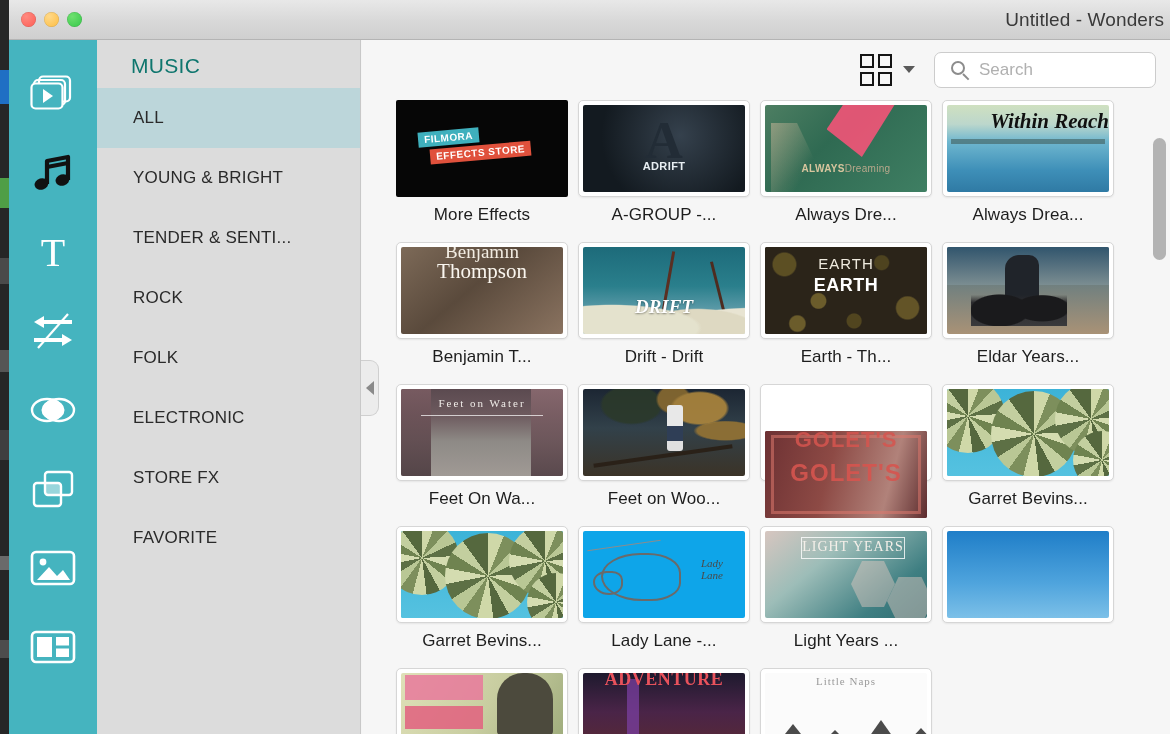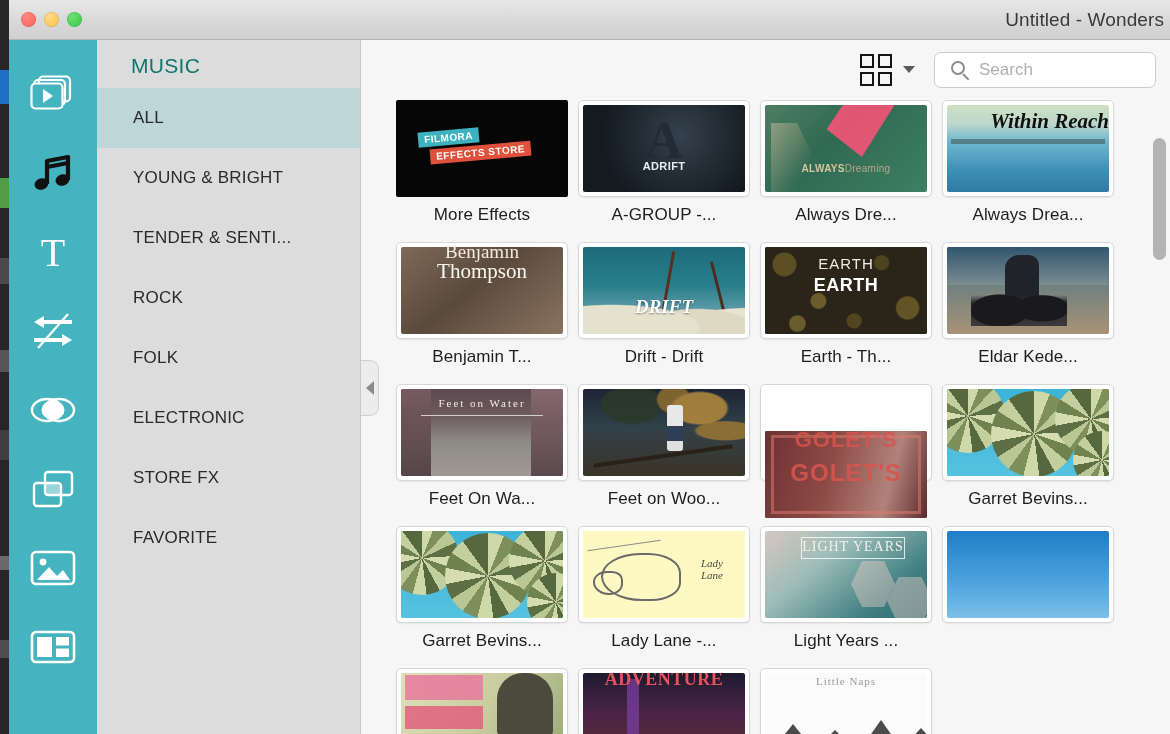--- a/index.html
+++ b/index.html
@@ -450,21 +450,21 @@
                      #d4dcb0 24% 30%, #6f8350 30% 36%, #c3cf9f 36% 42%, #55683e 42% 48%,
                      #cfd8a8 48% 54%, #7d8f5c 54% 60%, #b9c795 60% 66%, #5d7045 66% 72%,
                      #d4dcb0 72% 78%, #6f8350 78% 84%, #c3cf9f 84% 90%, #55683e 90% 100%);
     border-radius: 50%;
   }
   .gp1 { left: -16px; top: -10px; width: 74px; height: 74px; }
   .gp2 { left: 44px;  top: 2px;   width: 86px; height: 86px; }
   .gp3 { left: 108px; top: -6px;  width: 72px; height: 72px; }
   .gp4 { left: 126px; top: 42px;  width: 58px; height: 58px; }
 
-  .t-lady { background: #fef9c3; }
+  .t-lady { background: #0ea5e9; }
   .lady-dog {
     position: absolute; left: 18px; top: 22px;
     width: 80px; height: 48px;
     border: 2px solid #6a6a6a;
     border-radius: 50% 42% 38% 52%;
   }
   .lady-head {
     position: absolute; left: 10px; top: 40px;
     width: 30px; height: 24px;
     border: 2px solid #6a6a6a;
@@ -812,21 +812,21 @@
           </div>
 
           <div class="card">
             <div class="thumb">
               <div class="thumb-inner t-eldar">
                 <div class="eldar-sky"></div>
                 <div class="eldar-rider"></div>
                 <div class="eldar-moto"></div>
               </div>
             </div>
-            <div class="card-label">Eldar Kede...</div>
+            <div class="card-label">Eldar Years...</div>
           </div>
 
           <div class="card">
             <div class="thumb">
               <div class="thumb-inner t-feetwater">
                 <div class="fw-cliff-l"></div>
                   <div class="fw-cliff-r"></div>
                 <div class="fw-t">Feet on Water</div>
                 <div class="fw-rule"></div>
               </div>

